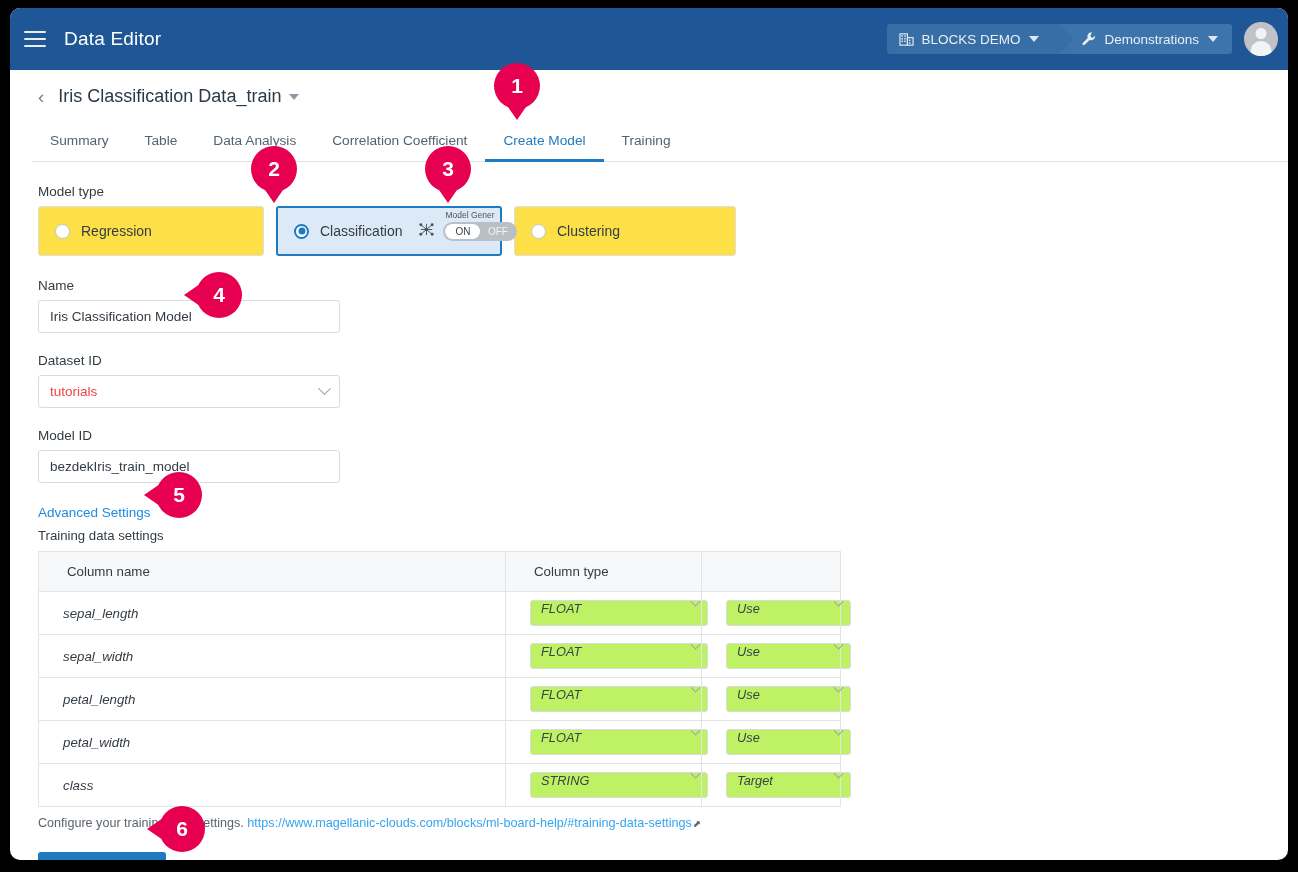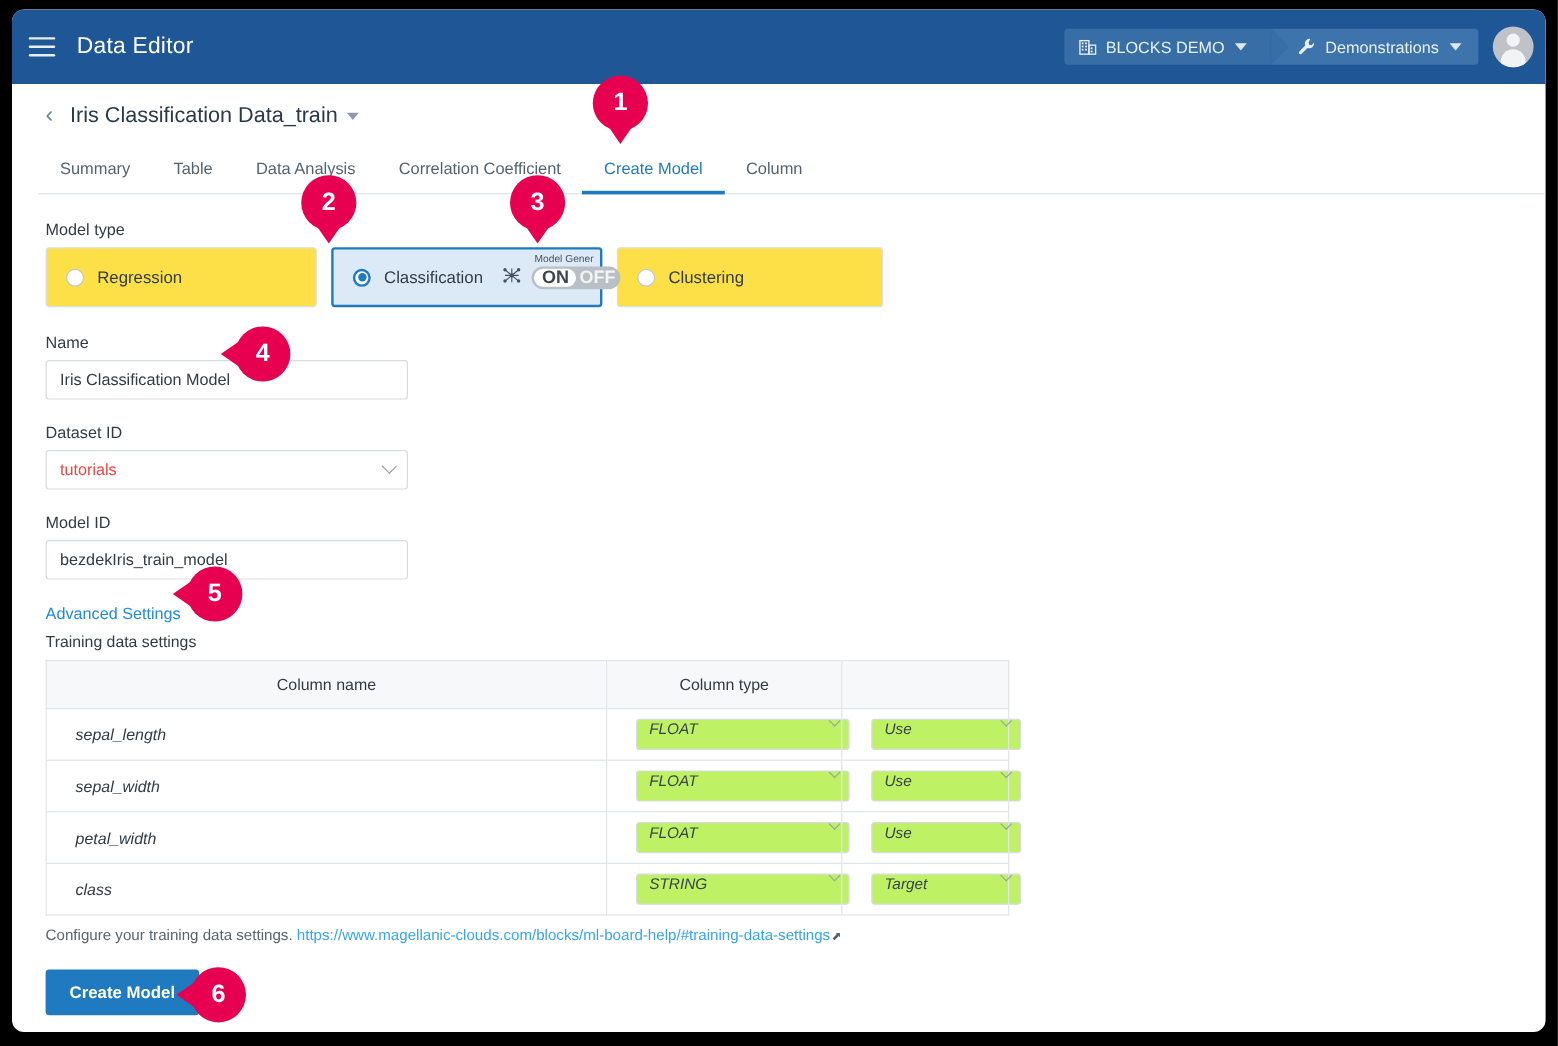--- a/index.html
+++ b/index.html
@@ -182,21 +182,21 @@
   .toggle {
     display: flex; align-items: center;
     border-radius: 11px;
     background: #b9bfc4;
     height: 19px; width: 74px;
     padding: 2px;
     cursor: pointer;
   }
   .toggle .seg {
     flex: 1; text-align: center;
-    font-size: 15px; font-weight: bold;
+    font-size: 10px; font-weight: normal;
     line-height: 15px;
     border-radius: 9px;
     color: #4e575f;
   }
   .toggle .seg.on { background: #ffffff; color: #3d464d; }
   .toggle .seg.off { color: #f2f4f5; }
 
   .text-input {
     width: 302px; height: 33px;
     border: 1px solid #d8dcdf;
@@ -236,21 +236,21 @@
 
   
   table.tds {
     width: 802px;
     border-collapse: collapse;
     border: 1px solid #e2e5e8;
     table-layout: fixed;
   }
   table.tds th {
     background: #f7f8f9;
-    text-align: center;
+    text-align: left;
     font-weight: normal;
     font-size: 13.3px;
     color: #333c44;
     padding: 12px 28px;
     border-right: 1px solid #e2e5e8;
     border-bottom: 1px solid #e2e5e8;
   }
   table.tds th:last-child { border-right: none; }
   table.tds td {
     font-size: 13.3px;
@@ -386,21 +386,21 @@
       <span class="doc-title">Iris Classification Data_train</span>
       <span class="title-caret"></span>
     </div>
 
     <div class="tabs">
       <div class="tab">Summary</div>
       <div class="tab">Table</div>
       <div class="tab">Data Analysis</div>
       <div class="tab">Correlation Coefficient</div>
       <div class="tab active">Create Model</div>
-      <div class="tab">Column</div>
+      <div class="tab">Training</div>
     </div>
   </div>
 
   <div class="content">
 
     <div class="field-label">Model type</div>
     <div class="modeltype-row">
 
       <div class="mt-card w1">
         <span class="radio"></span>
@@ -501,20 +501,35 @@
             </div>
           </td>
           <td>
             <div class="cell-select c-sel">
               <span class="val">Use</span>
               <span class="chev"></span>
             </div>
           </td>
         </tr>
         <tr>
+          <td>petal_length</td>
+          <td>
+            <div class="cell-select b-sel">
+              <span class="val">FLOAT</span>
+              <span class="chev"></span>
+            </div>
+          </td>
+          <td>
+            <div class="cell-select c-sel">
+              <span class="val">Use</span>
+              <span class="chev"></span>
+            </div>
+          </td>
+        </tr>
+        <tr>
           <td>petal_width</td>
           <td>
             <div class="cell-select b-sel">
               <span class="val">FLOAT</span>
               <span class="chev"></span>
             </div>
           </td>
           <td>
             <div class="cell-select c-sel">
               <span class="val">Use</span>

